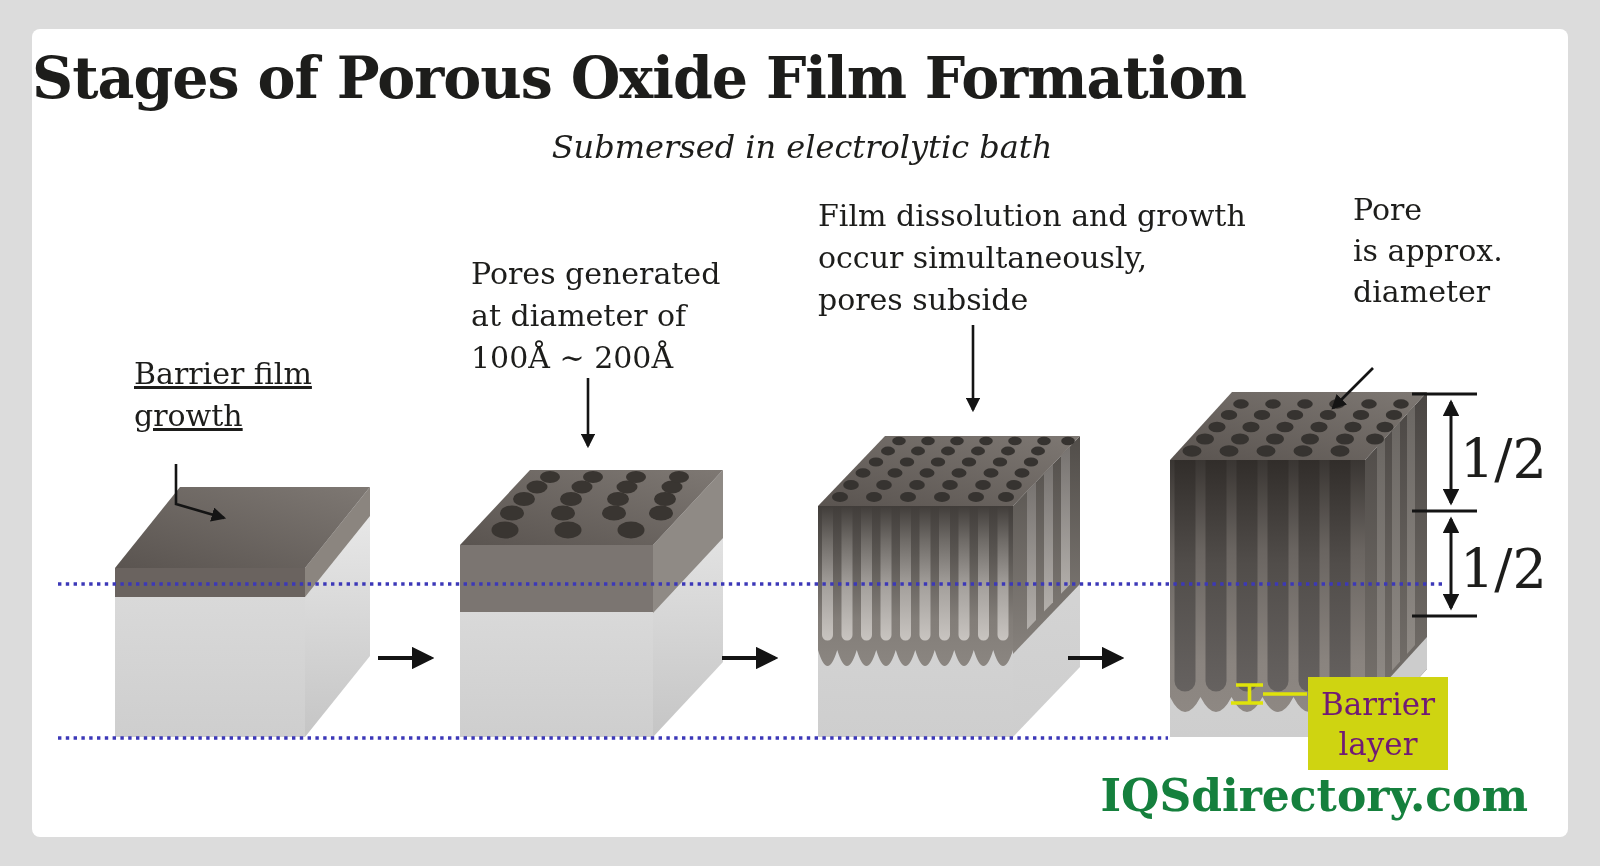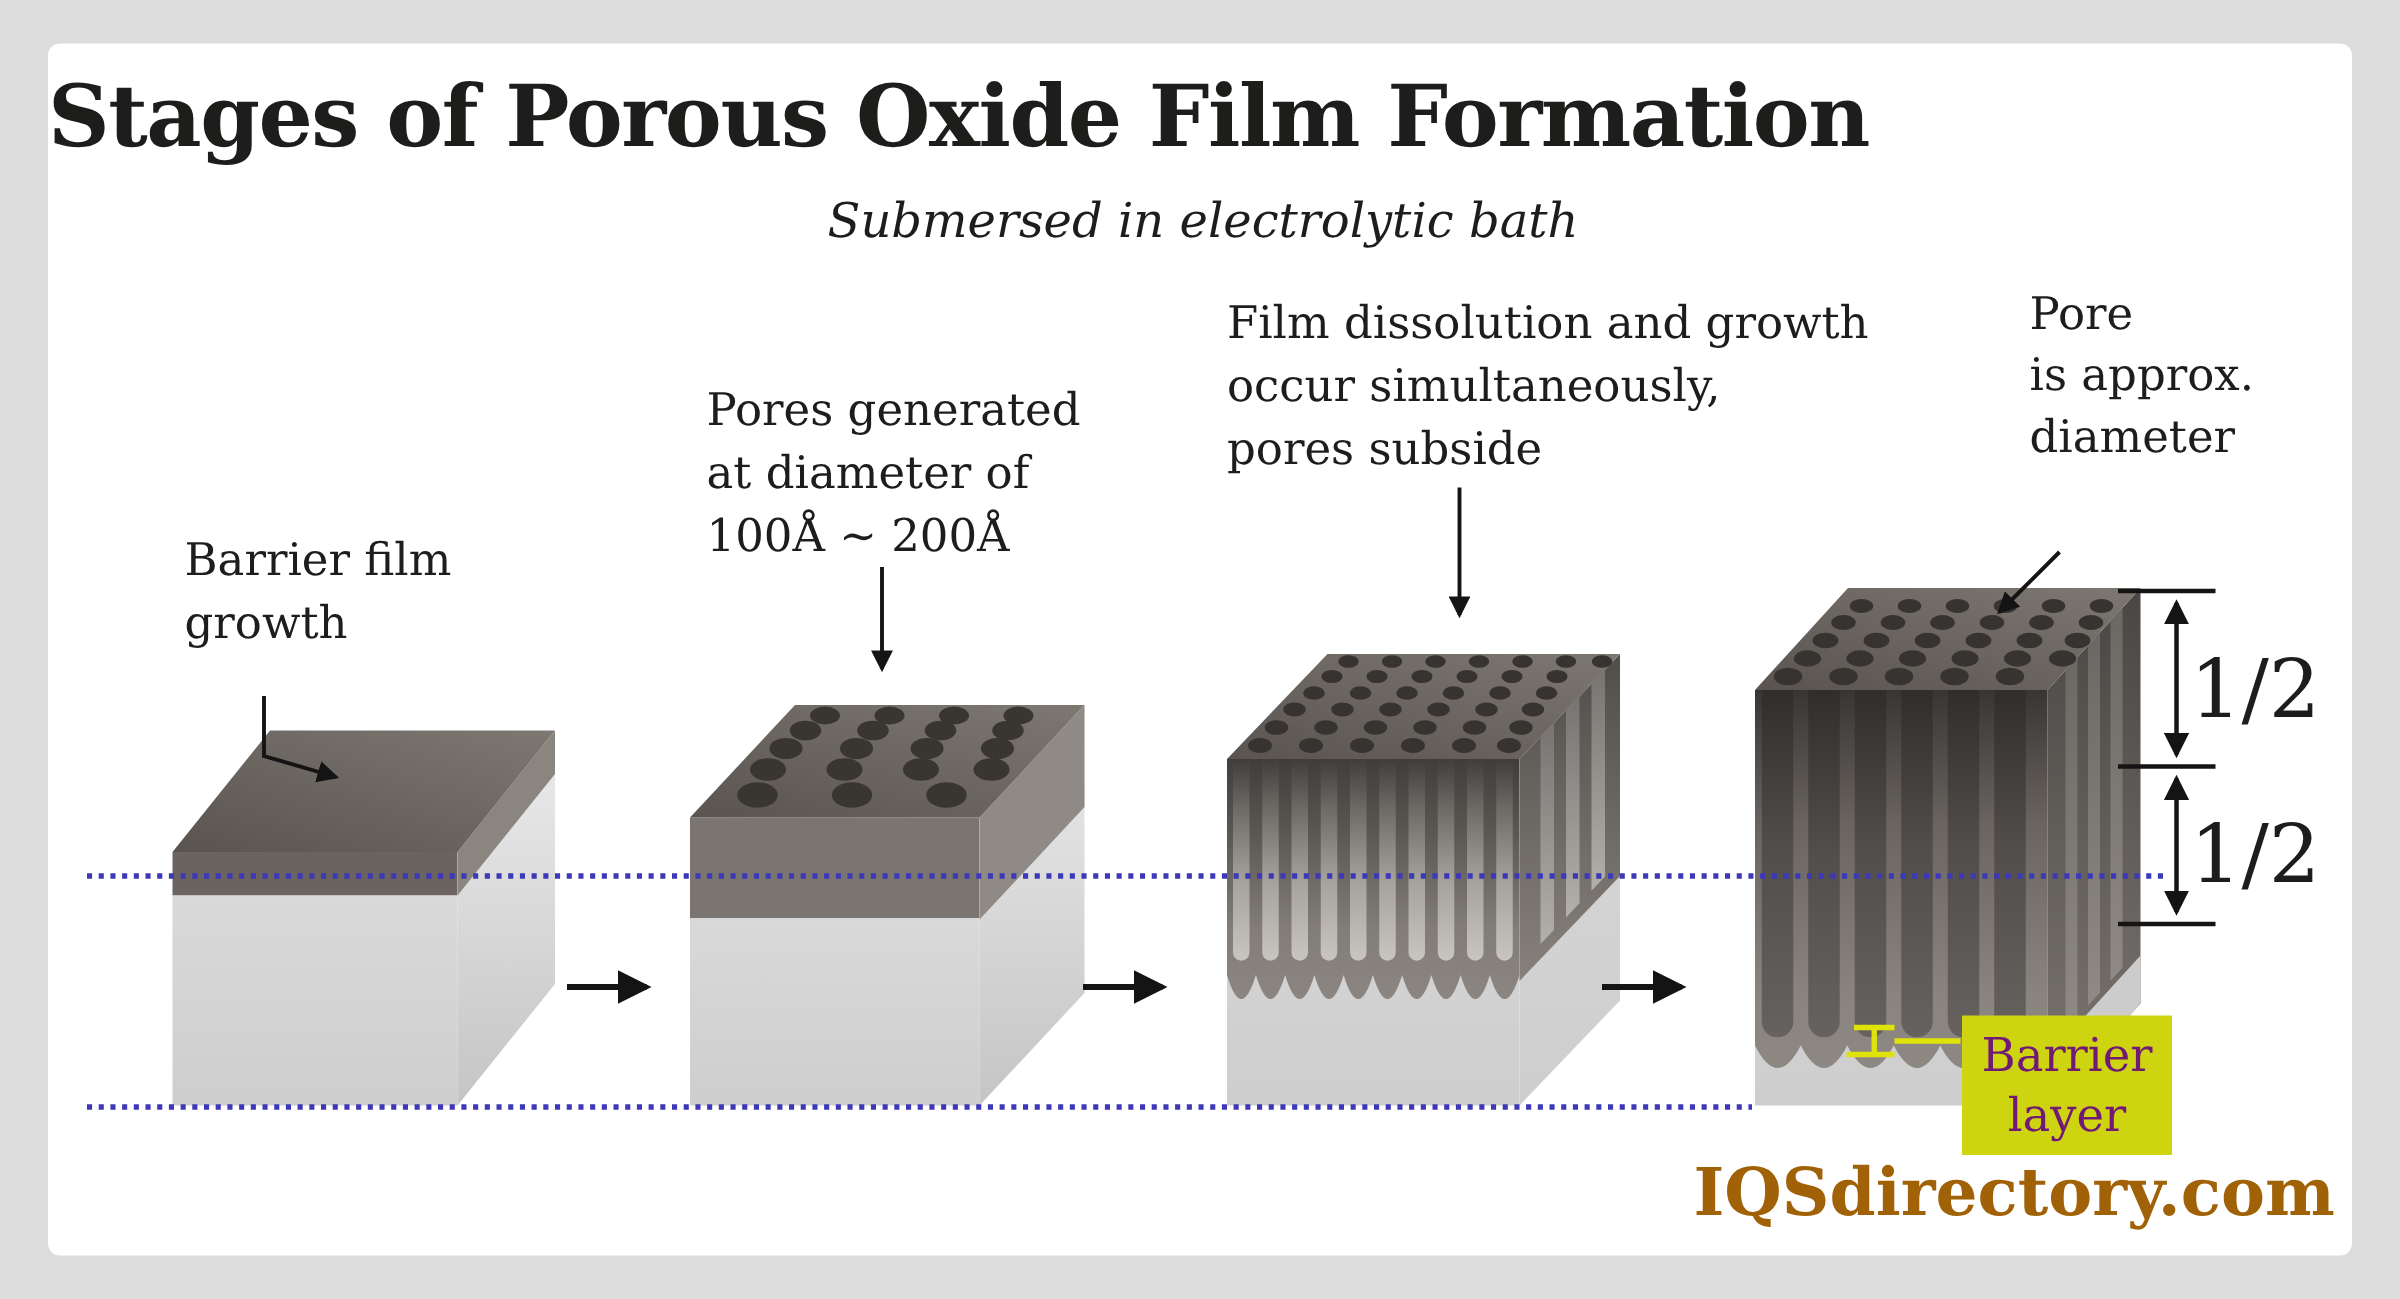--- a/index.html
+++ b/index.html
@@ -4,31 +4,31 @@
 <style>
   html,body{margin:0;padding:0;background:#dcdcdc;}
   .stage{position:relative;width:1600px;height:866px;background:#dcdcdc;overflow:hidden;
          font-family:"DejaVu Serif","Liberation Serif",serif;color:#1d1d1b;}
   .canvas{position:absolute;left:32px;top:29px;width:1536px;height:808px;background:#ffffff;border-radius:8px;}
   .scene{position:absolute;left:0;top:0;width:1600px;height:866px;}
   .title{position:absolute;left:32px;top:44px;width:1536px;text-align:left;
          font-size:57px;font-weight:700;letter-spacing:-1px;}
   .subtitle{position:absolute;left:32px;top:128px;width:1540px;text-align:center;font-size:32px;font-style:italic;}
   .label{position:absolute;font-size:30px;line-height:42px;white-space:nowrap;}
-  .l1{left:123px;top:353px;}
+  .l1{left:134px;top:353px;text-decoration:underline;}
   .l2{left:451px;top:253px;margin-left:20px;}
   .l3{left:818px;top:195px;}
   .l4{left:1353px;top:189px;line-height:41px;}
   .half{position:absolute;font-size:54px;}
   .half1{left:1460px;top:428px;}
   .half2{left:1460px;top:538px;}
   .barrier-box{position:absolute;left:1308px;top:677px;width:140px;height:93px;background:#cfd411;
                text-align:center;font-size:31px;line-height:40px;padding-top:7px;box-sizing:border-box;color:#701a75;}
-  .watermark{position:absolute;left:1129px;top:770px;width:432px;
-             font-size:44px;font-weight:700;color:#a16207;}
+  .watermark{position:absolute;left:1096px;top:770px;width:432px;text-align:right;
+             font-size:44px;font-weight:700;color:#15803d;}
 </style>
 </head>
 <body>
 
 <div class="stage">
   <div class="canvas"></div>
 
   <svg class="scene" viewBox="0 0 1600 866" xmlns="http://www.w3.org/2000/svg">
     <defs>
       <marker id="ah" viewBox="0 0 10 10" refX="8.5" refY="5" markerWidth="5.6" markerHeight="5.6" orient="auto-start-reverse">

